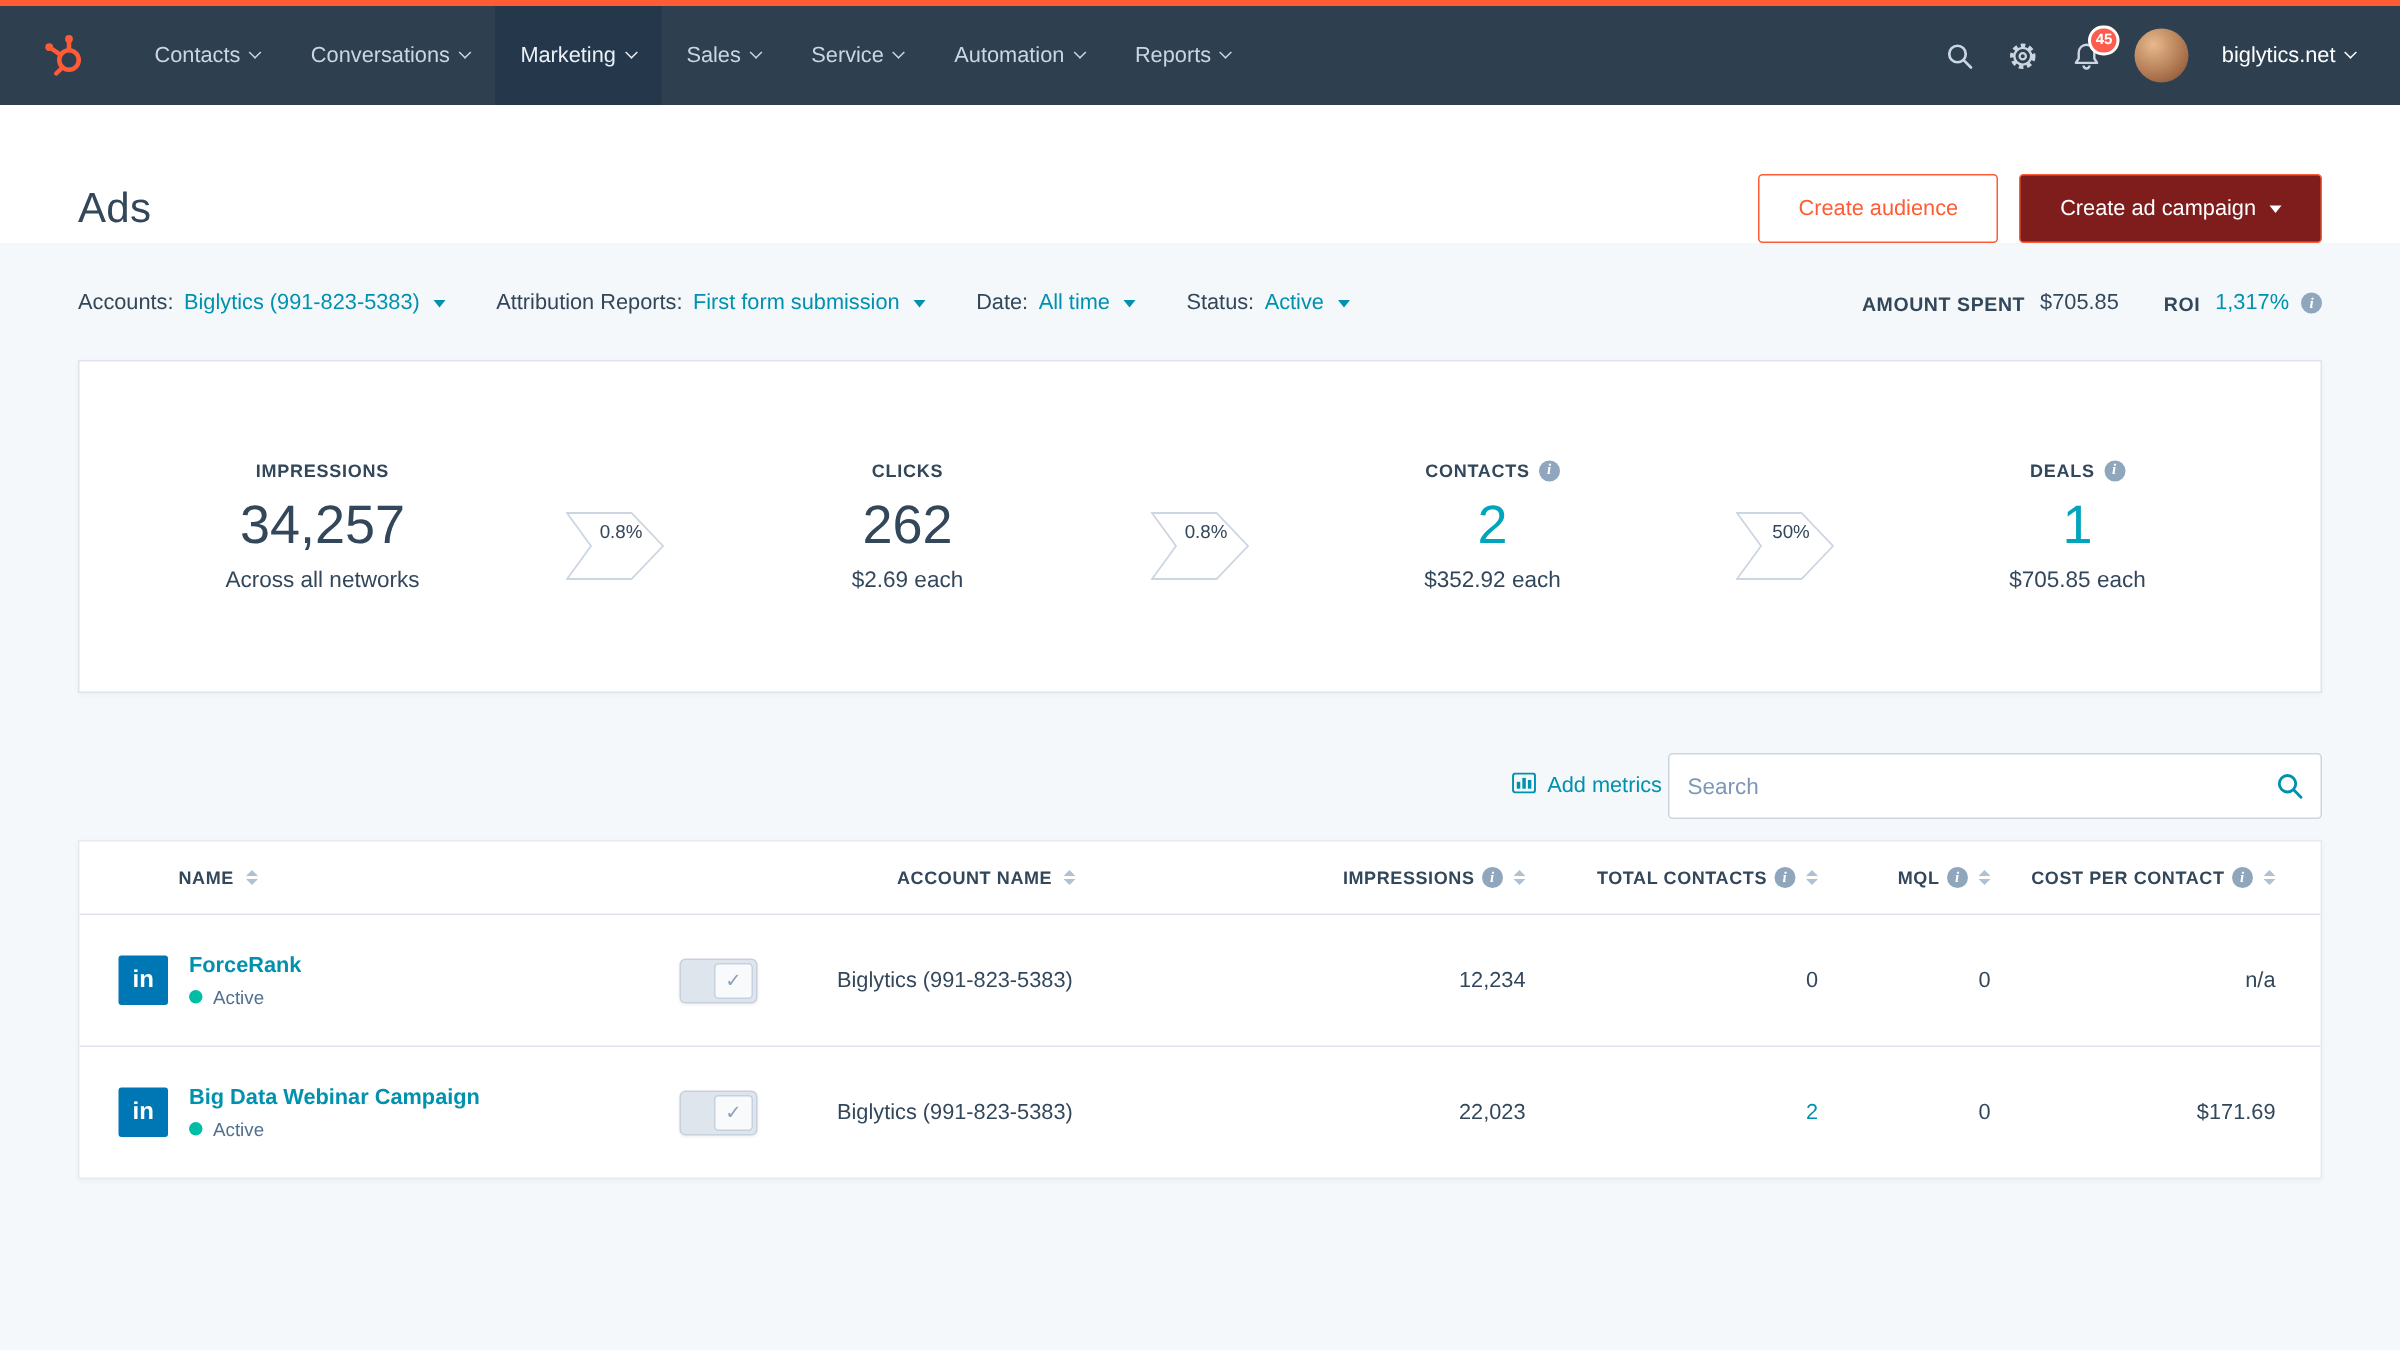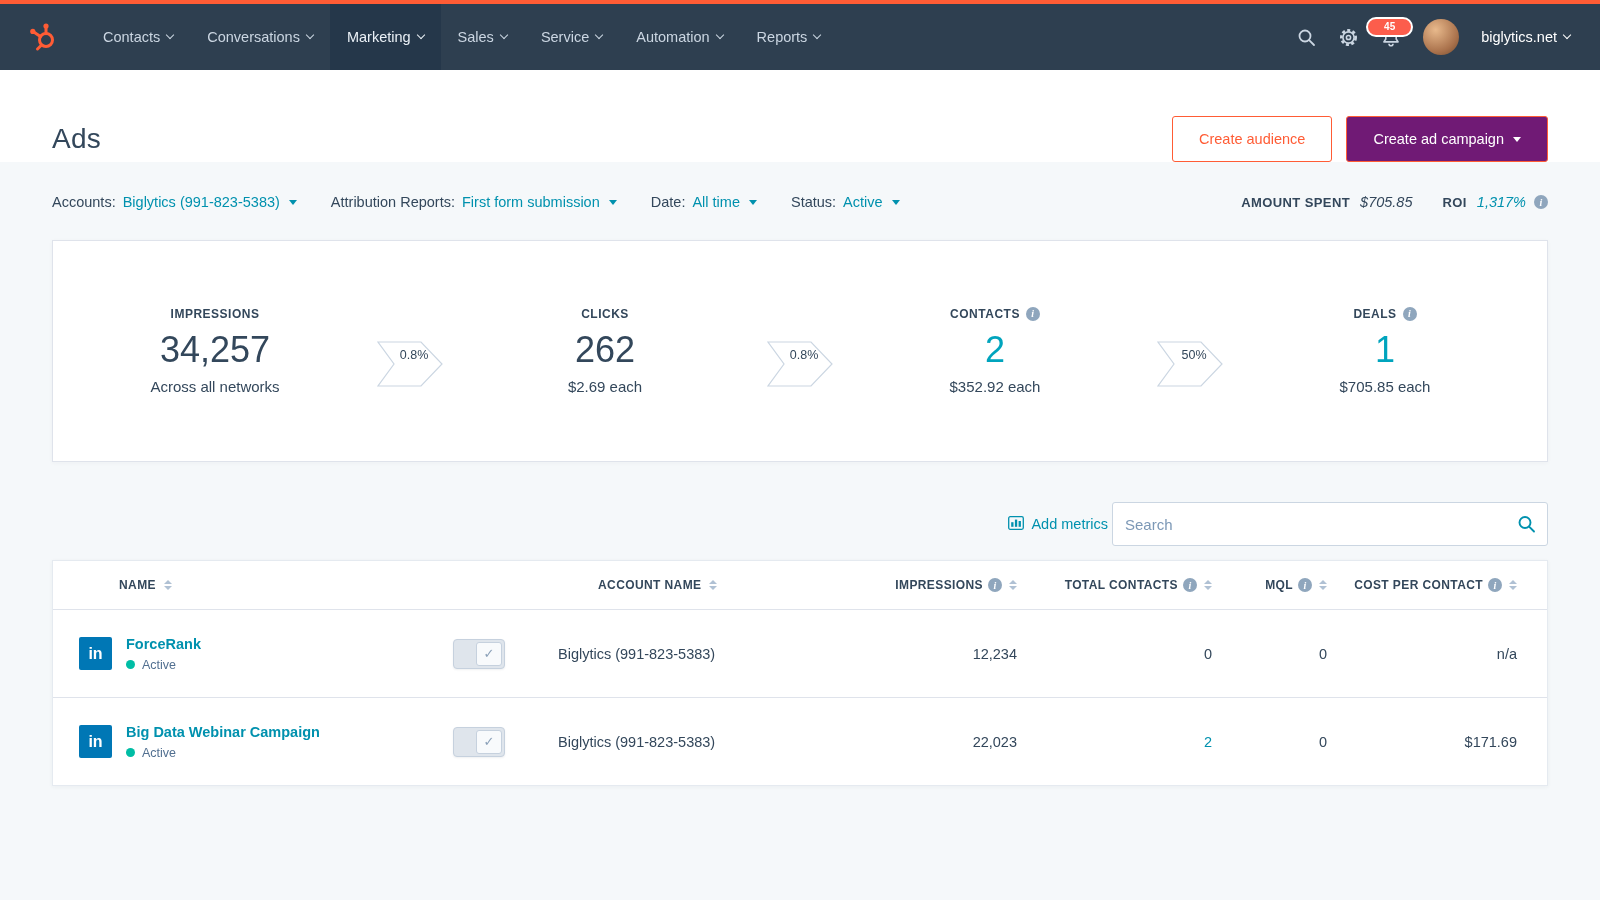--- a/index.html
+++ b/index.html
@@ -12,46 +12,46 @@
   .top-strip{height:4px;background:#ff5c35;}
   
   .nav{height:66px;background:#2e3f50;display:flex;align-items:stretch;padding:0 30px 0 28px;}
   .logo{display:flex;align-items:center;margin-right:28px;cursor:pointer;}
   .nav-items{display:flex;align-items:stretch;}
   .nav-item{display:flex;align-items:center;padding:0 17px;color:#cbd6e2;font-size:14.5px;cursor:pointer;white-space:nowrap;}
   .nav-item.active{background:#25374a;color:#eaf0f6;}
   .chev{display:inline-block;width:6px;height:6px;border-right:1.6px solid currentColor;border-bottom:1.6px solid currentColor;transform:rotate(45deg);margin-left:7px;margin-top:-4px;flex:0 0 auto;}
   .nav-right{margin-left:auto;display:flex;align-items:center;gap:22px;color:#cbd6e2;}
   .nav-icon{display:flex;align-items:center;cursor:pointer;position:relative;}
-  .badge{position:absolute;top:-10px;right:-12px;min-width:20px;height:20px;border-radius:10px;background:#fc5d4c;border:2px solid #fff;color:#fff;font-size:10px;font-weight:700;display:flex;align-items:center;justify-content:center;padding:0 16px;}
+  .badge{position:absolute;top:-10px;right:-12px;min-width:20px;height:20px;border-radius:10px;background:#fc5d4c;border:2px solid #fff;color:#fff;font-size:10px;font-weight:700;display:flex;align-items:center;justify-content:center;padding:0 3px;}
   .avatar{width:36px;height:36px;border-radius:50%;background:radial-gradient(circle at 35% 30%, #e8b98c, #a9714b 65%, #6e4a2f);cursor:pointer;flex:0 0 auto;}
   .account{display:flex;align-items:center;color:#fff;font-size:14.5px;cursor:pointer;}
   
   .page-wrap-white{background:#fff;}
   .page-head{display:flex;align-items:center;justify-content:space-between;padding:46px 52px 0 52px;}
   .page-title{font-size:28px;font-weight:500;color:#33475b;letter-spacing:.2px;}
   .head-actions{display:flex;gap:14px;}
   .btn{height:46px;border-radius:3px;font-size:14.5px;font-family:inherit;cursor:pointer;display:flex;align-items:center;padding:0 26px;}
   .btn-outline{background:#fff;border:1px solid #ff5c35;color:#ff5c35;}
-  .btn-solid{background:#701a75;border:1px solid #ff5c35;color:#fff;}
+  .btn-solid{background:#7f1d1d;border:1px solid #ff5c35;color:#fff;}
   .tri{display:inline-block;width:0;height:0;border-left:4.5px solid transparent;border-right:4.5px solid transparent;border-top:5.5px solid currentColor;margin-left:9px;}
   
   .tabs{display:flex;margin-top:34px;border-bottom:1px solid #dfe3eb;padding-left:22px;}
   .tab{padding:13px 30px 16px;font-size:15px;color:#33475b;cursor:pointer;position:relative;}
   .tab.active{font-weight:700;}
   .tab.active::after{content:"";position:absolute;left:0;right:0;bottom:-1px;height:4px;background:#2d3e50;}
   
   .content{background:#f5f8fa;}
   .filter-bar{display:flex;align-items:center;padding:32px 52px 30px;font-size:14.5px;}
   .filter{display:flex;align-items:center;margin-right:34px;white-space:nowrap;}
   .f-label{color:#33475b;margin-right:7px;}
   .f-value{color:#0091ae;display:flex;align-items:center;cursor:pointer;}
   .filter-right{margin-left:auto;display:flex;align-items:center;white-space:nowrap;}
   .metric-label{font-size:13px;font-weight:700;letter-spacing:.4px;color:#33475b;}
-  .metric-value{font-size:14.5px;margin-left:10px;color:#33475b;font-style:italic;}
+  .metric-value{font-size:14.5px;margin-left:10px;color:#33475b;}
   .metric-value.teal{color:#0091ae;}
   .gap-l{margin-left:30px;}
   .info-icon{display:inline-flex;align-items:center;justify-content:center;width:14px;height:14px;border-radius:50%;background:#8fa6bd;color:#fff;font-size:10px;font-style:italic;font-weight:700;font-family:"Liberation Serif",serif;flex:0 0 auto;}
   .info-icon::after{content:"i";}
   .ml8{margin-left:8px;}
   
   .funnel-card{background:#fff;border:1px solid #dfe3eb;margin:0 52px;height:222px;display:flex;align-items:center;box-shadow:0 1px 4px rgba(45,62,80,.04);}
   .stage{flex:1;text-align:center;}
   .stage-label{display:flex;align-items:center;justify-content:center;gap:6px;font-size:12px;font-weight:700;letter-spacing:.5px;color:#33475b;margin-bottom:10px;}
   .stage-value{font-size:36px;font-weight:400;color:#33475b;line-height:1.05;}

